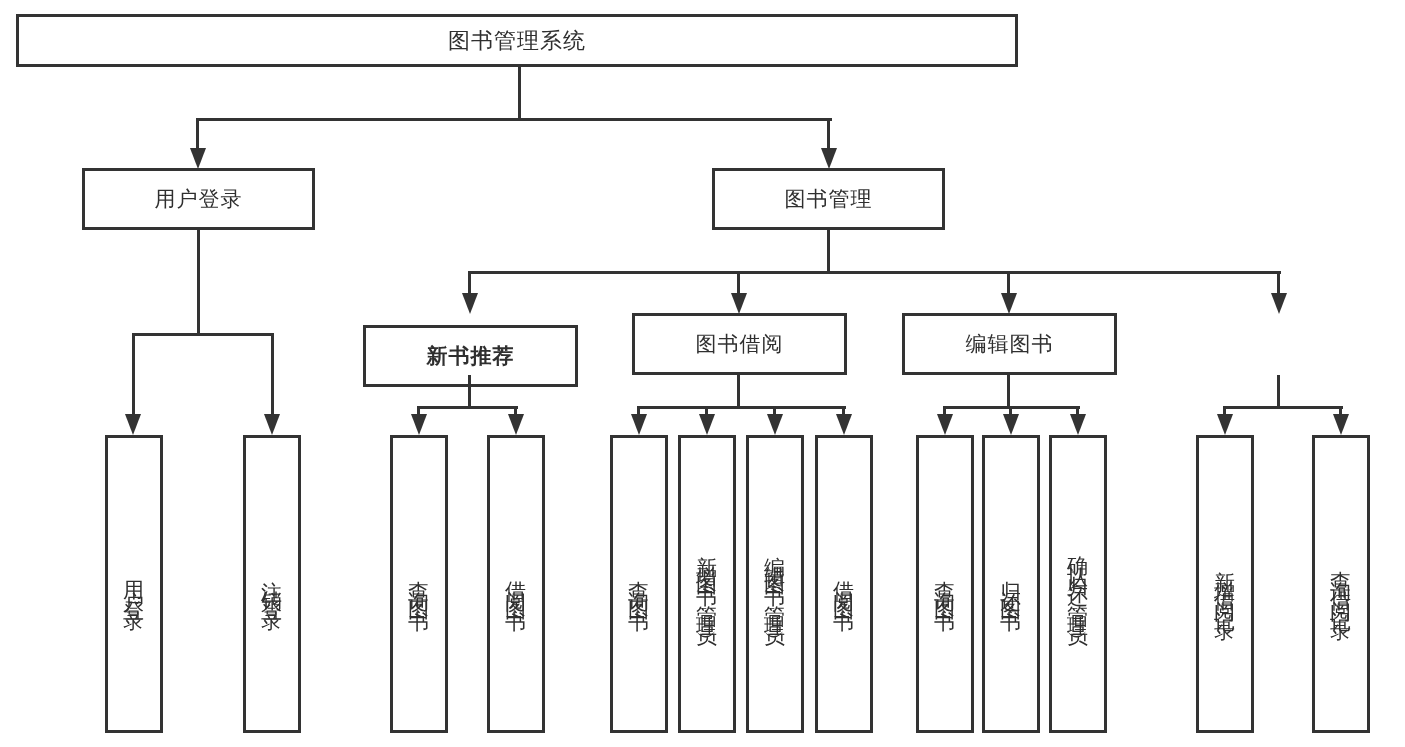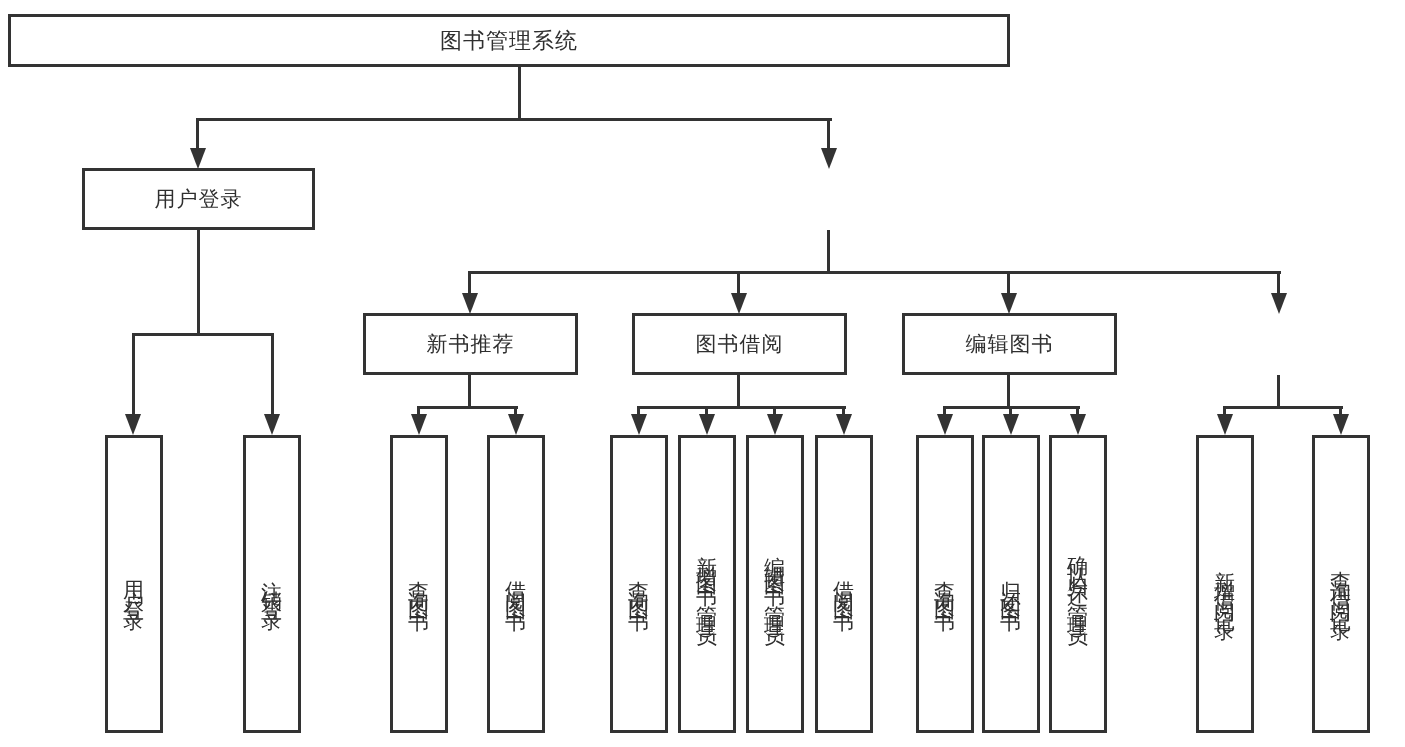--- a/index.html
+++ b/index.html
@@ -63,50 +63,51 @@
     letter-spacing: 1px;
     white-space: nowrap;
     z-index: 10;
   }
 </style>
 </head>
 <body>
 
 <div class="canvas">
 
-  <div class="node root" style="left:8px; top:14px; width:996px; height:47px;">图书管理系统</div>
+  <div class="node root" style="left:16px; top:14px; width:996px; height:47px;">图书管理系统</div>
 
   <div class="vline" style="left:518px; top:67px; height:53px;"></div>
   <div class="hline" style="left:196px; top:118px; width:636px;"></div>
   <div class="vline" style="left:196px; top:118px; height:36px;"></div>
   <div class="arrow" style="left:190px; top:148px;"></div>
   <div class="vline" style="left:827px; top:118px; height:36px;"></div>
   <div class="arrow" style="left:821px; top:148px;"></div>
 
   <div class="node" style="left:82px; top:168px; width:227px; height:56px;">用户登录</div>
+  <div class="node" style="left:712px; top:168px; width:227px; height:56px;">图书管理</div>
 
   <div class="vline" style="left:197px; top:230px; height:106px;"></div>
   <div class="hline" style="left:132px; top:333px; width:142px;"></div>
   <div class="vline" style="left:132px; top:333px; height:85px;"></div>
   <div class="arrow" style="left:125px; top:414px;"></div>
   <div class="vline" style="left:271px; top:333px; height:85px;"></div>
   <div class="arrow" style="left:264px; top:414px;"></div>
 
   <div class="vline" style="left:827px; top:230px; height:44px;"></div>
   <div class="hline" style="left:468px; top:271px; width:813px;"></div>
   <div class="vline" style="left:468px; top:271px; height:25px;"></div>
   <div class="arrow" style="left:462px; top:293px;"></div>
   <div class="vline" style="left:737px; top:271px; height:25px;"></div>
   <div class="arrow" style="left:731px; top:293px;"></div>
   <div class="vline" style="left:1007px; top:271px; height:25px;"></div>
   <div class="arrow" style="left:1001px; top:293px;"></div>
   <div class="vline" style="left:1277px; top:271px; height:25px;"></div>
   <div class="arrow" style="left:1271px; top:293px;"></div>
 
-  <div class="node" style="left:363px; top:313px; width:209px; height:56px;">新书推荐</div>
+  <div class="node" style="left:363px; top:325px; width:209px; height:56px;font-weight:bold;">新书推荐</div>
   <div class="node" style="left:632px; top:313px; width:209px; height:56px;">图书借阅</div>
   <div class="node" style="left:902px; top:313px; width:209px; height:56px;">编辑图书</div>
 
   <div class="vline" style="left:468px; top:375px; height:34px;"></div>
   <div class="hline" style="left:417px; top:406px; width:101px;"></div>
   <div class="vline" style="left:417px; top:406px; height:12px;"></div>
   <div class="arrow" style="left:411px; top:414px;"></div>
   <div class="vline" style="left:514px; top:406px; height:12px;"></div>
   <div class="arrow" style="left:508px; top:414px;"></div>
 

